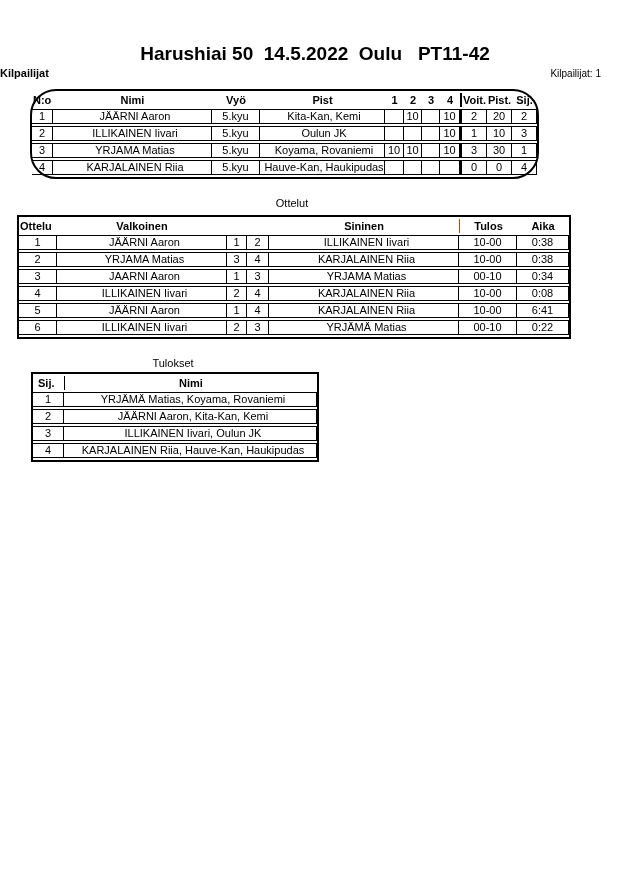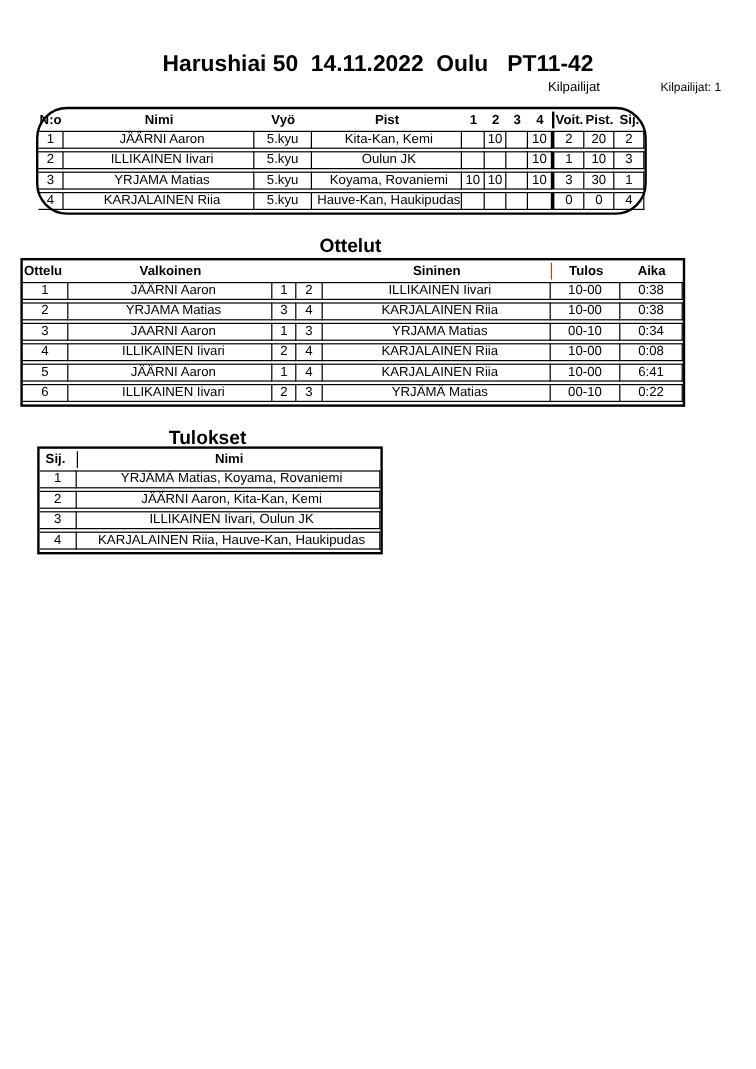--- a/index.html
+++ b/index.html
@@ -11,28 +11,28 @@
   }
   .abs { position:absolute; }
 
   .page-title {
     top:43px; left:0; width:630px;
     text-align:center; font-size:19px; font-weight:bold;
     white-space:pre; letter-spacing:0;
   }
   .subtitle-kilpailijat {
     top:67px; left:0; width:500px;
-    text-align:right; font-size:11px; font-weight:normal;
+    text-align:left; font-size:11px; font-weight:bold;
   }
   .count-label {
     top:68px; right:29px;
     font-size:10px;
   }
   .section-title {
-    text-align:center; font-size:16px; font-weight:bold;
+    text-align:center; font-size:11px; font-weight:normal;
   }
   .title-ottelut  { top:197px; left:17px; width:550px; }
   .title-tulokset { top:357px; left:31px; width:284px; }
 
   table {
     border-collapse:separate; border-spacing:0 2px;
     border:2px solid #000; background:#fff;
     table-layout:fixed;
   }
   #t1 { top:89px;  left:30px; width:505px;border-radius:26px; }
@@ -59,21 +59,21 @@
   #t3 th.th-place { text-align:left; padding-left:5px; }
 
   
   #t1 th.th-wins, #t1 td.col-wins { border-left:2px solid #000;margin-left:24px; }
   #t2 th.th-result { border-left:1px solid #c2410c; }
   #t3 th.th-name   { border-left:1px solid #000; }
 </style>
 </head>
 <body>
 
-<div class="abs page-title">Harushiai 50  14.11.2022  Oulu   PT11-42</div>
+<div class="abs page-title">Harushiai 50  14.5.2022  Oulu   PT11-42</div>
 <div class="abs subtitle-kilpailijat">Kilpailijat</div>
 <div class="abs count-label">Kilpailijat: 1</div>
 
 <table id="t1" class="abs">
   <colgroup>
     <col style="width:21px">
       <col style="width:159px">
       <col style="width:48px">
       <col style="width:125px">
     <col style="width:19px">

